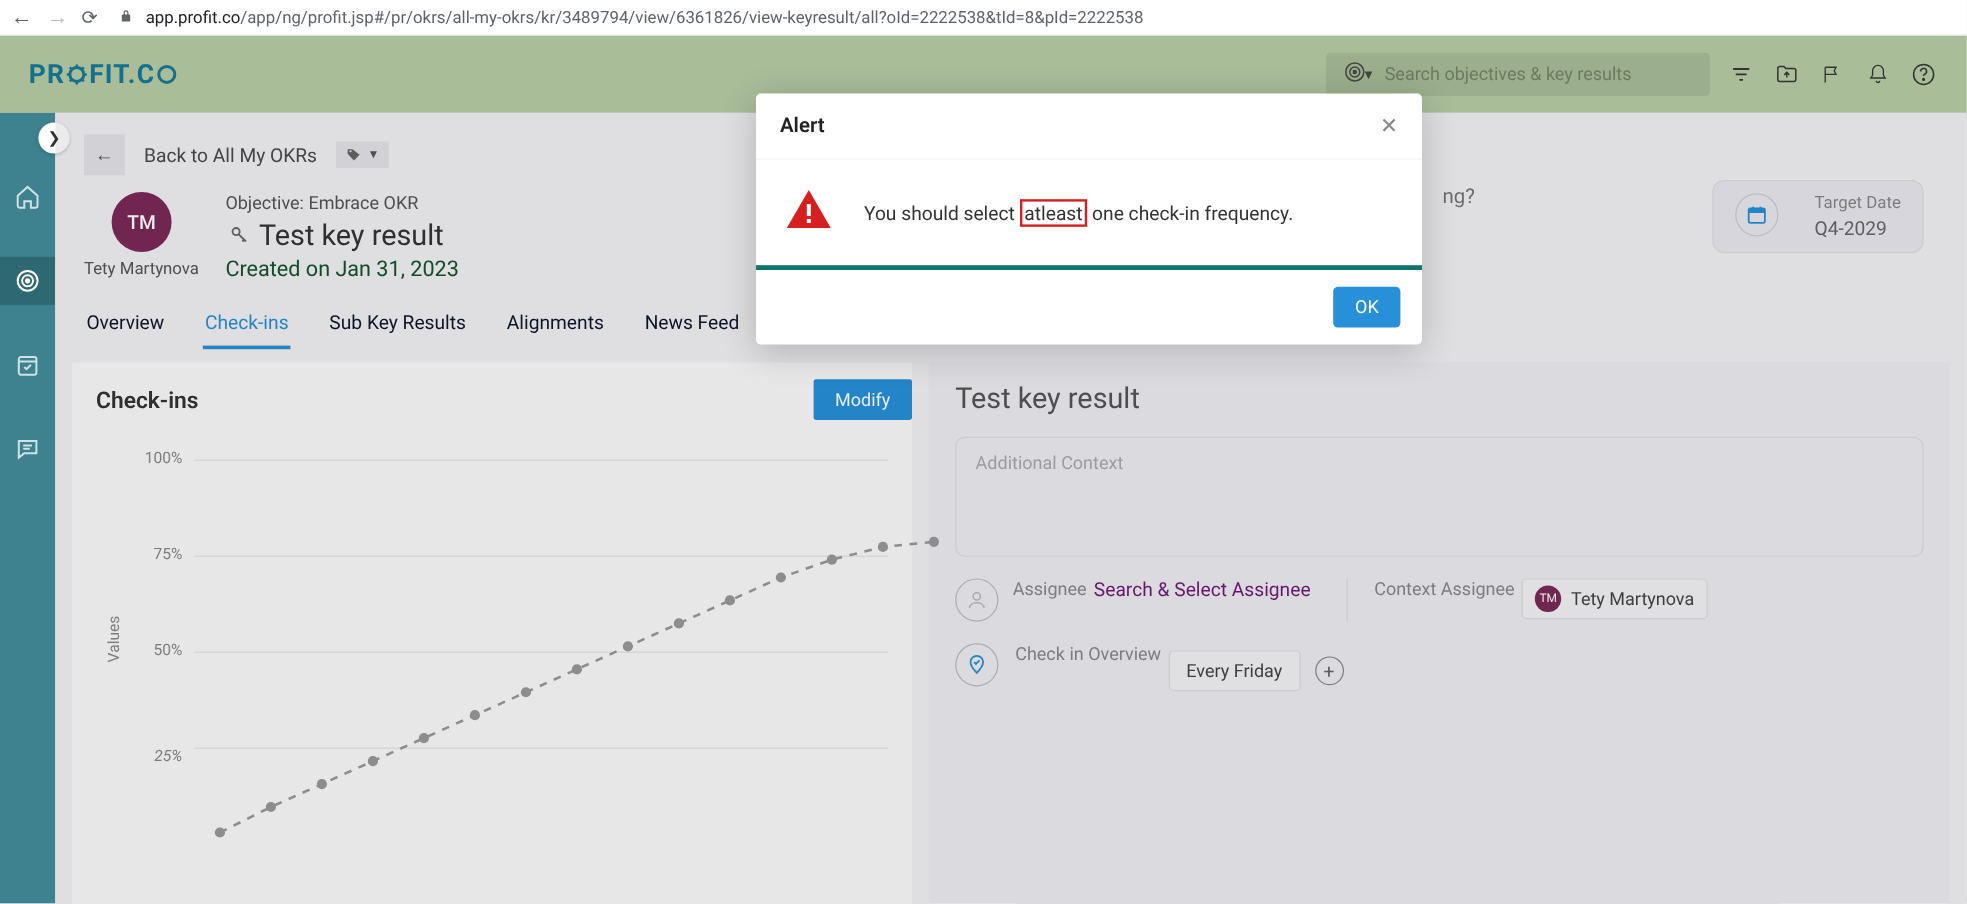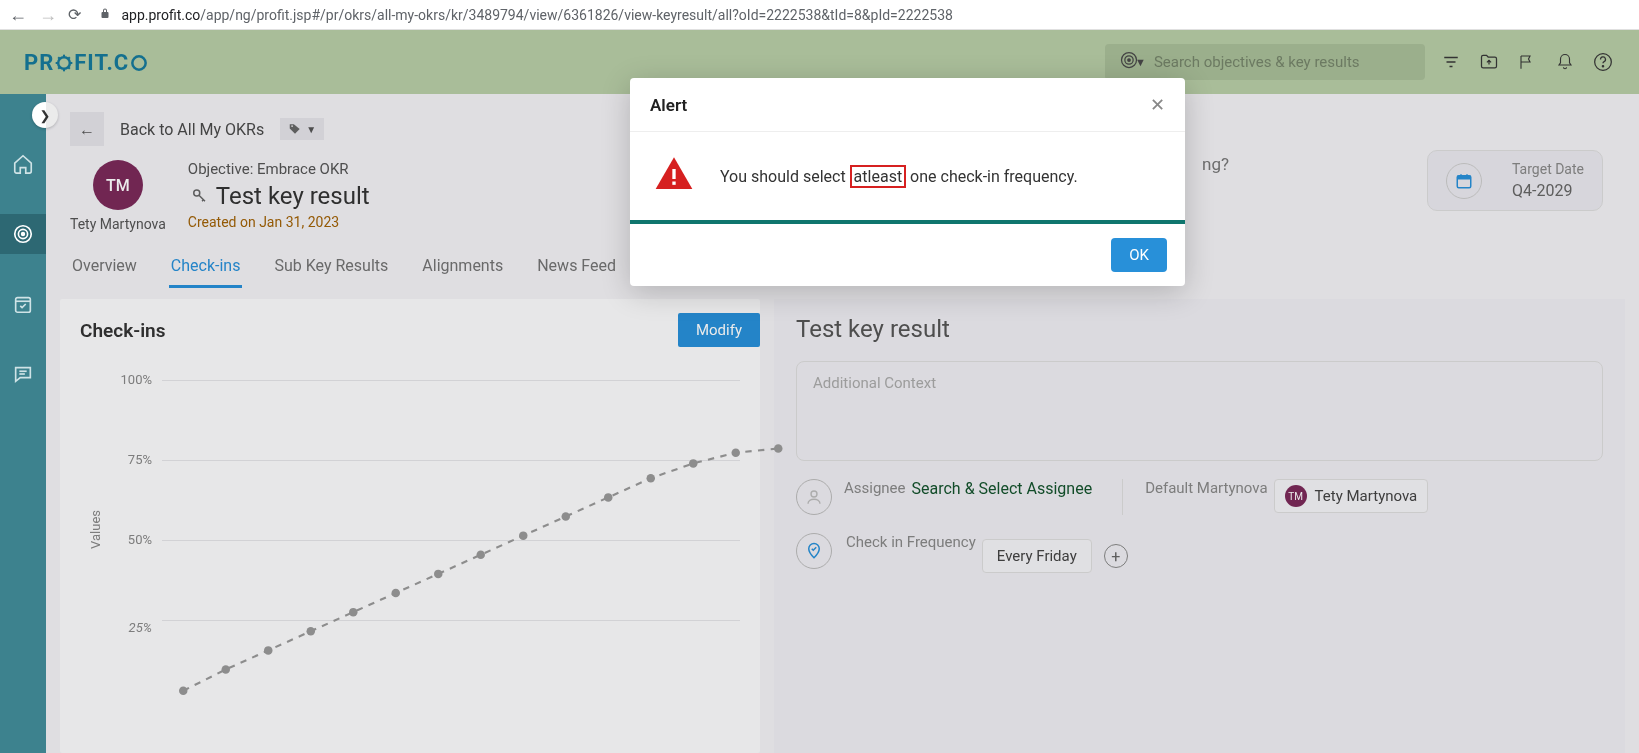--- a/index.html
+++ b/index.html
@@ -219,28 +219,27 @@
       align-items: center;
       gap: 10px;
       color: #333;
     }
     .key-icon {
       color: #666;
       transform: rotate(90deg);
       font-size: 16px;
     }
     .kr-title { font-size: 24px; color: #333; }
-    .created { color: #a16207; font-size: 14px; }
+    .created { color: #14532d; font-size: 18px; }
 
     .target-date-block {
       position: absolute;
       right: 36px;
       top: 56px;
       display: flex;
-      align-items: center;
       gap: 30px;
       border: 1px solid #ddd;
       border-radius: 10px;
       padding: 10px 18px;
       background: #eae9ef;
     }
     .target-icon {
       width: 36px;
       height: 36px;
       border-radius: 50%;
@@ -263,21 +262,21 @@
 
     .tabs {
       display: flex;
       gap: 30px;
       padding: 0 24px;
       border-bottom: 1px solid transparent;
     }
     .tab {
       padding: 10px 2px;
       font-size: 16px;
-      color: #737373;
+      color: #0f172a;
       cursor: pointer;
     }
     .tab.active {
       color: #2890d9;
       border-bottom: 3px solid #2890d9;
     }
 
     .panel-wrap {
       display: flex;
       padding: 10px 14px 0;
@@ -385,21 +384,21 @@
       height: 36px;
       border: 1.5px solid #bbb;
       border-radius: 50%;
       display: flex;
       align-items: center;
       justify-content: center;
       color: #bbb;
     }
     .field-stack { display:flex; flex-direction:row; gap:6px; }
     .field-label { color: #888; font-size: 15px; }
-    .field-link { color: #14532d; font-size: 16px; cursor: pointer; }
+    .field-link { color: #701a75; font-size: 16px; cursor: pointer; }
     .mini-chip {
       display: flex;
       align-items: center;
       gap: 8px;
       border: 1px solid #ddd;
       border-radius: 4px;
       padding: 5px 10px;
       background: #f4f3f7;
     }
     .mini-avatar {
@@ -738,38 +737,38 @@
                     <path d="M4 21c0-4 4-6 8-6s8 2 8 6"></path>
                   </svg>
               </div>
               <div class="field-stack">
                 <span class="field-label">Assignee</span>
                 <span class="field-link">Search &amp; Select Assignee</span>
               </div>
             </div>
             <div class="assignee-col border-left">
               <div class="field-stack">
-                <span class="field-label">Default Martynova</span>
+                <span class="field-label">Context Assignee</span>
                 <div class="mini-chip">
                   <div class="mini-avatar">TM</div>
                   <span class="mini-name">Tety Martynova</span>
                 </div>
               </div>
             </div>
           </div>
 
           <div class="freq-row">
             <div class="freq-icon-wrap">
               <svg width="18" height="18" viewBox="0 0 24 24" fill="none" stroke="#2890d9" stroke-width="2">
                   <path d="M12 2a7 7 0 0 0-7 7c0 5 7 12 7 12s7-7 7-12a7 7 0 0 0-7-7z"></path>
                   <path d="M9 9l2 2 4-4"></path>
                 </svg>
             </div>
             <div class="field-stack">
-              <span class="field-label">Check in Frequency</span>
+              <span class="field-label">Check in Overview</span>
               <div class="freq-chips">
                 <div class="freq-chip">Every Friday</div>
                 <div class="plus-circle">+</div>
               </div>
             </div>
           </div>
         </div>
       </div>
     </div>
   </div>

